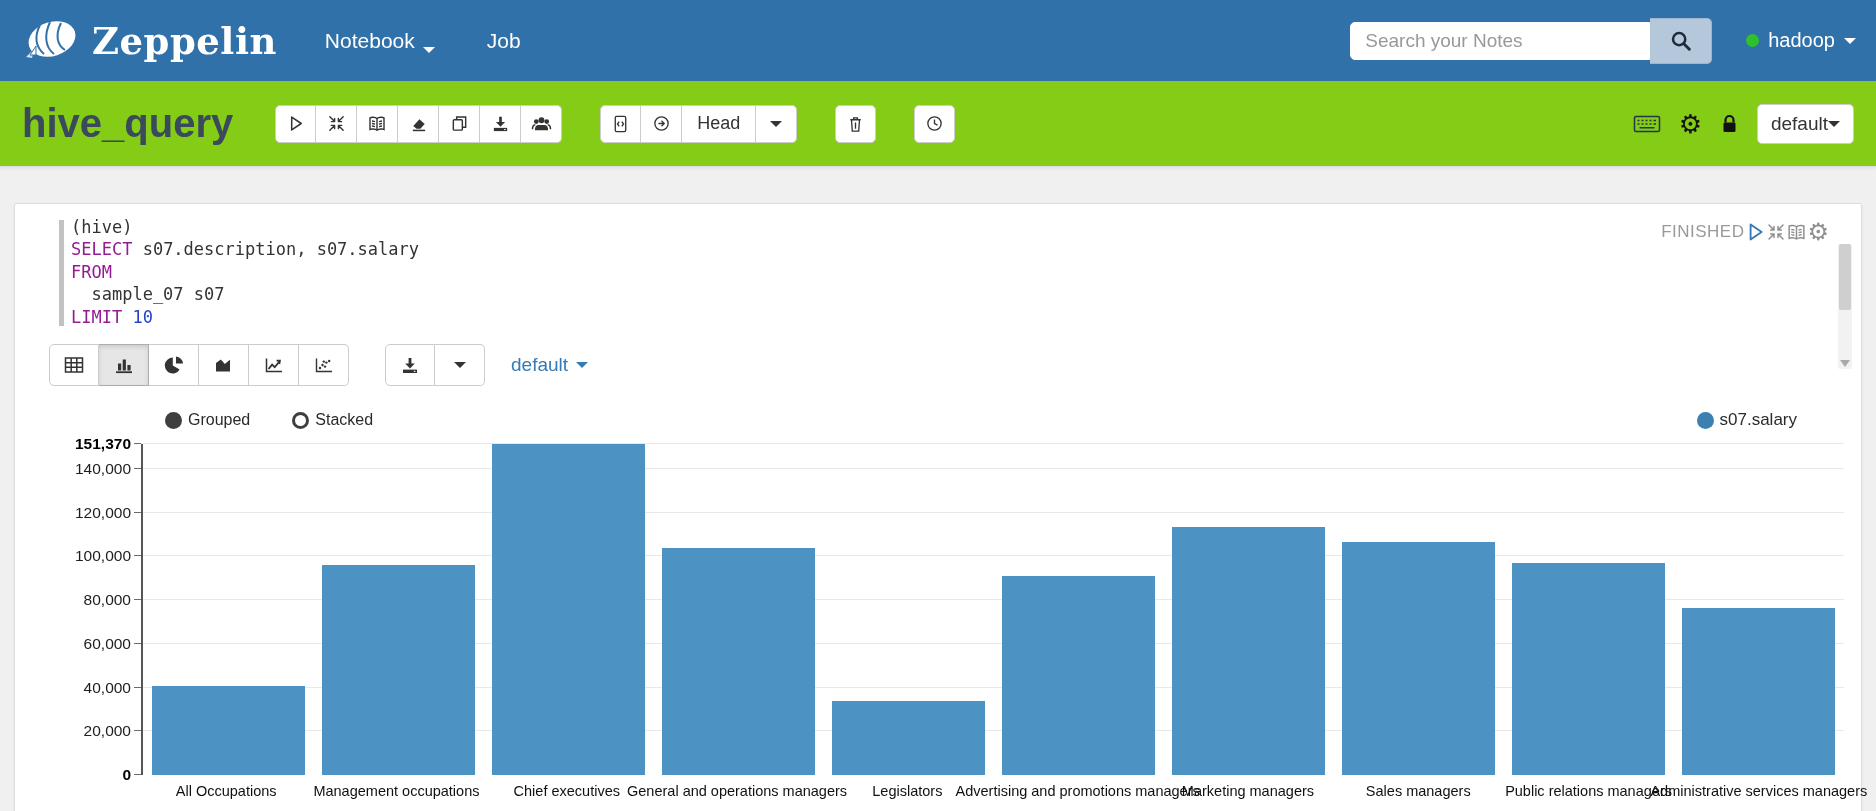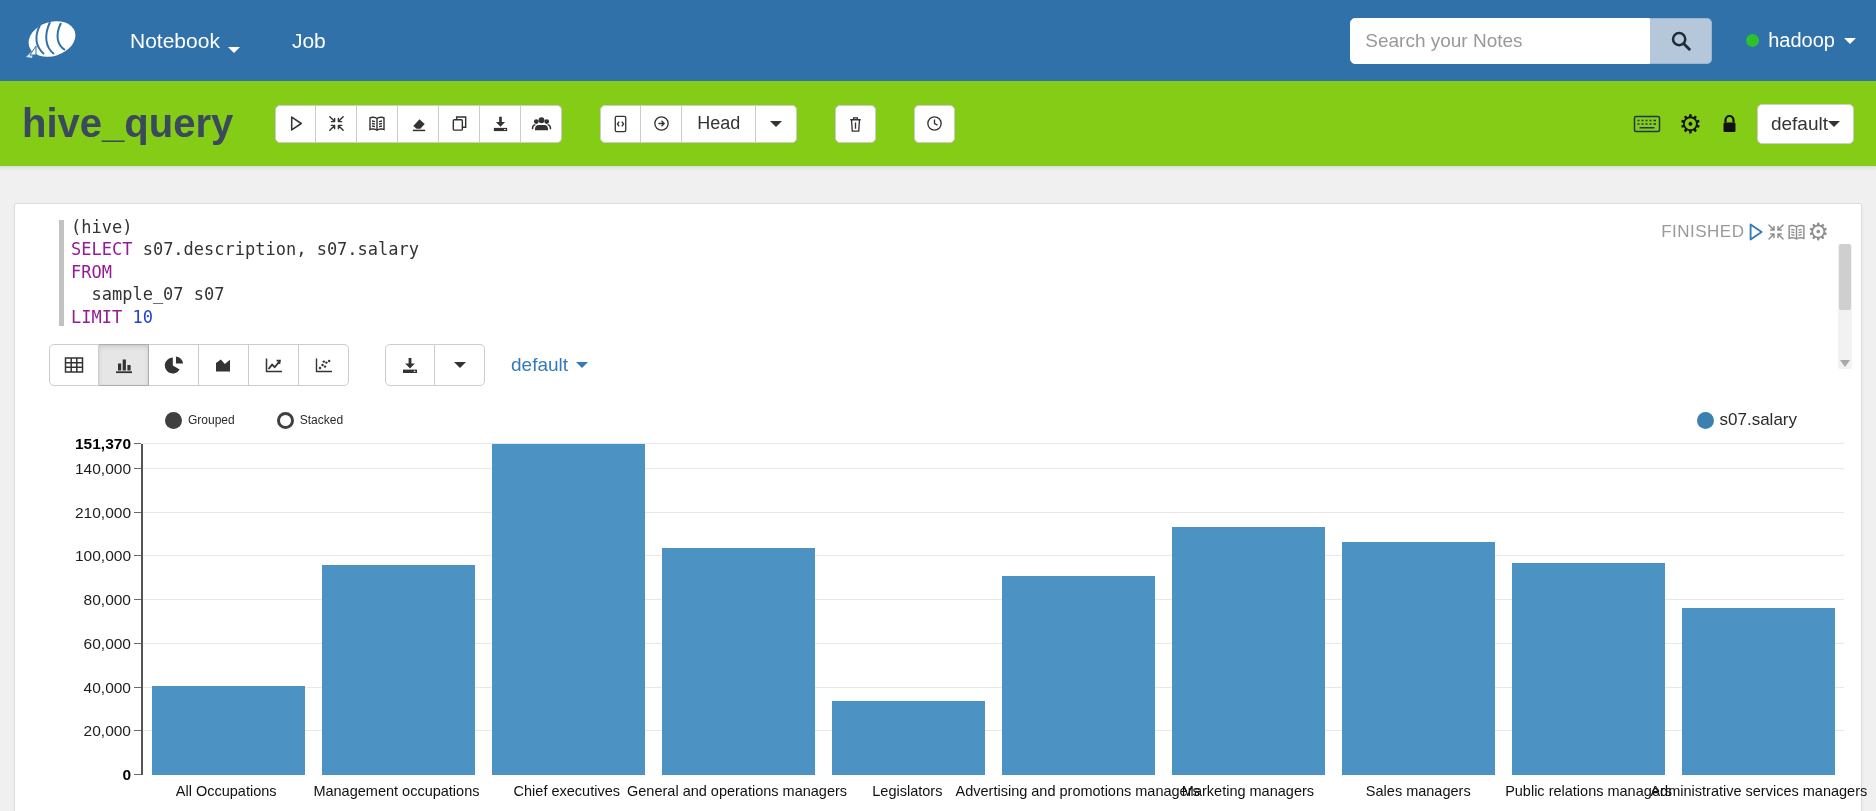--- a/index.html
+++ b/index.html
@@ -6,21 +6,21 @@
   html,body { width:1876px; height:811px; overflow:hidden; background:#f5f5f5;
               font-family:"Liberation Sans", sans-serif; }
 
   
   .navbar { height:81px; background:#3071a9; display:flex; align-items:center; padding:0 20px; }
   .brand { display:flex; align-items:center; gap:10px; margin-right:48px; }
   .brand-text { color:#fff; font-family:"DejaVu Serif", serif; font-weight:bold; font-size:37px; letter-spacing:0.5px; }
   .nav-link { color:#fff; font-size:21px; margin-right:52px; display:flex; align-items:flex-end; gap:8px; cursor:pointer; }
   .caret { display:inline-block; width:0; height:0; border-left:6px solid transparent; border-right:6px solid transparent; border-top:6px solid currentColor; }
   .search-wrap { margin-left:auto; display:flex; align-items:center; height:46px; }
-  .search-input { width:300px; height:46px; border:1px solid #fff; border-radius:5px 0 0 5px; padding:0 14px; font-size:19px; color:#555; outline:none; }
+  .search-input { width:300px; height:38px; border:1px solid #fff; border-radius:5px 0 0 5px; padding:0 14px; font-size:19px; color:#555; outline:none; }
   .search-input::placeholder { color:#999; }
   .search-btn { width:62px; height:46px; background:#b5c7db; border:1px solid #9fb5cb; border-left:none; border-radius:0 5px 5px 0; display:flex; align-items:center; justify-content:center; cursor:pointer; }
   .user { display:flex; align-items:center; gap:9px; color:#fff; font-size:20px; margin-left:34px; cursor:pointer; }
   .dot { width:13px; height:13px; border-radius:50%; background:#2ec12e; }
 
   
   .titlebar { height:86px; background:#84cc16; display:flex; align-items:center; padding:0 22px; border-bottom:1px solid #dcdcdc; box-shadow:0 2px 3px rgba(0,0,0,.06); position:relative; z-index:2; }
   .note-title { font-size:40px; font-weight:bold; color:#3a4a5c; margin-right:42px; }
   .btn-group { display:flex; margin-right:38px; }
   .tbtn { height:38px; min-width:41px; padding:0 9px; background:#fff; border:1px solid #ccc; border-left:none; display:flex; align-items:center; justify-content:center; color:#333; cursor:pointer; font-size:18px; }
@@ -54,21 +54,21 @@
   .cgroup { display:flex; }
   .cgroup .cbtn:first-child { border-left:1px solid #ccc; border-radius:5px 0 0 5px; }
   .cgroup .cbtn:last-child { border-radius:0 5px 5px 0; }
   .cbtn.active { background:#e6e6e6; border-color:#adadad; box-shadow:inset 0 2px 4px rgba(0,0,0,.12); }
   .dl-group { margin-left:36px; }
   .settings-link { margin-left:26px; color:#337ab7; font-size:19px; display:flex; align-items:center; gap:8px; cursor:pointer; }
 
   
   .mode-row { display:flex; align-items:center; margin:22px 60px 0 150px; justify-content:space-between; height:24px; }
   .mode-left { display:flex; align-items:center; gap:42px; }
-  .mode-item { display:flex; align-items:center; gap:6px; font-size:12px; color:#2b2b2b; cursor:pointer; }
+  .mode-item { display:flex; align-items:center; gap:6px; font-size:16px; color:#2b2b2b; cursor:pointer; }
   .mcircle { width:17px; height:17px; border-radius:50%; }
   .mcircle.filled { background:#3f3f3f; }
   .mcircle.hollow { background:#fff; border:3px solid #3f3f3f; }
   .legend-item { display:flex; align-items:center; gap:6px; font-size:17px; color:#2b2b2b; cursor:pointer; margin-right:4px; }
   .lcircle { width:17px; height:17px; border-radius:50%; }
 
   
   .chart-area { position:relative; margin:12px 17px 0 126px; height:331px; border-left:2px solid #555; }
   .gridline { position:absolute; left:0; right:0; height:1px; background:#e8e8e8; }
   .ytick { position:absolute; left:-9px; width:7px; height:1px; background:#6b6b6b; }
@@ -86,20 +86,21 @@
 <div class="navbar">
   <div class="brand">
     <span>
       <svg class="ico" width="62" height="52" viewBox="0 0 62 52">
         <ellipse cx="32" cy="24" rx="24" ry="17" fill="#fff" transform="rotate(-18 32 24)"></ellipse>
         <path d="M14 34 L6 42 L12 43 Z" fill="#cfe0ee"></path>
         <path d="M16 31 L10 40 L16 40 Z" fill="#fff" stroke="#3071a9" stroke-width="1"></path>
         <path d="M20 10 C14 22,16 32,24 39 M30 7 C24 20,25 32,34 39 M41 8 C35 20,37 30,45 35" stroke="#3071a9" stroke-width="2" fill="none"></path>
       </svg>
     </span>
+    <span class="brand-text">Zeppelin</span>
   </div>
   <div class="nav-link">
     <span>Notebook</span>
     <span class="caret"></span>
   </div>
   <div class="nav-link">
     <span>Job</span>
   </div>
   <div class="search-wrap">
     <input class="search-input" placeholder="Search your Notes" style="">
@@ -394,21 +395,21 @@
         <div class="ytick" style="bottom: 39.638%;"></div>
         <div class="ylabel" style="bottom: 39.638%;">60,000</div>
         <div class="gridline" style="bottom: 52.851%;"></div>
         <div class="ytick" style="bottom: 52.851%;"></div>
         <div class="ylabel" style="bottom: 52.851%;">80,000</div>
         <div class="gridline" style="bottom: 66.063%;"></div>
         <div class="ytick" style="bottom: 66.063%;"></div>
         <div class="ylabel" style="bottom: 66.063%;">100,000</div>
         <div class="gridline" style="bottom: 79.276%;"></div>
         <div class="ytick" style="bottom: 79.276%;"></div>
-        <div class="ylabel" style="bottom: 79.276%;">210,000</div>
+        <div class="ylabel" style="bottom: 79.276%;">120,000</div>
         <div class="gridline" style="bottom: 92.489%;"></div>
         <div class="ytick" style="bottom: 92.489%;"></div>
         <div class="ylabel" style="bottom: 92.489%;">140,000</div>
         <div class="gridline" style="bottom: 100%;"></div>
         <div class="ytick" style="bottom: 100%;"></div>
         <div class="ylabel bold" style="bottom: 100%;">151,370</div>
         <div class="bar" style="left: 0.5%; width: 9%; height: 26.8812%; background: rgb(76, 147, 195);"></div>
         <div class="bar" style="left: 10.5%; width: 9%; height: 63.5199%; background: rgb(76, 147, 195);"></div>
         <div class="bar" style="left: 20.5%; width: 9%; height: 100%; background: rgb(76, 147, 195);"></div>
         <div class="bar" style="left: 30.5%; width: 9%; height: 68.5605%; background: rgb(76, 147, 195);"></div>

